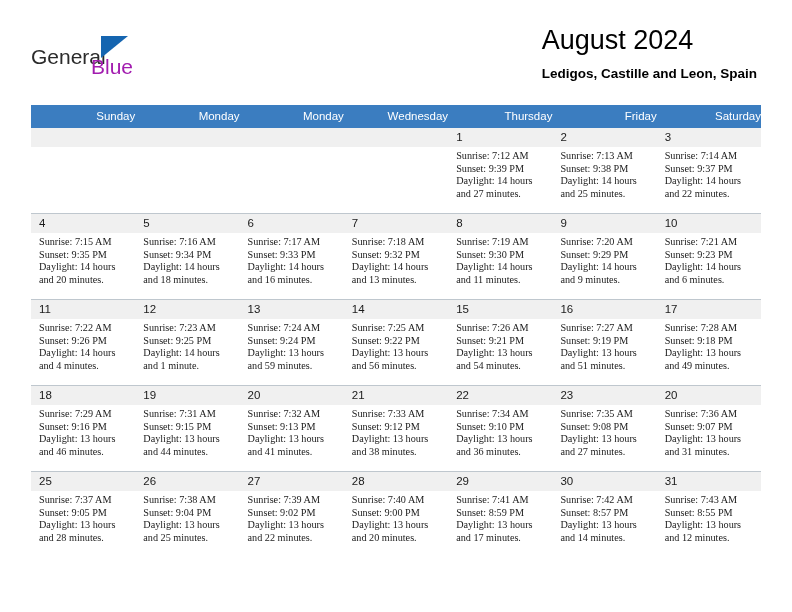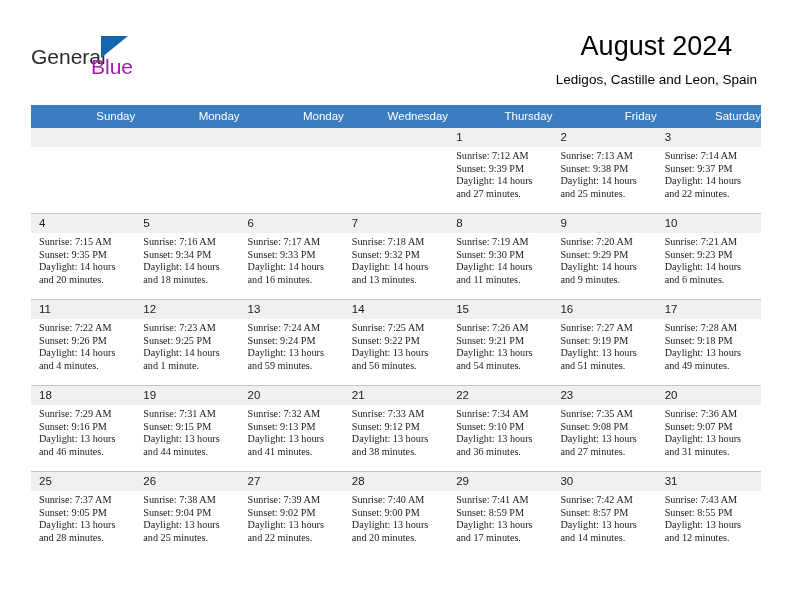--- a/index.html
+++ b/index.html
@@ -58,35 +58,36 @@
     position: absolute;
     left: 60px;
     top: 22px;
     font-size: 21px;
     color: #a21caf;
     line-height: 24px;
   }
   .title-block {
     position: absolute;
     right: 35px;
-    top: 30px;
-    text-align: center;
+    top: 24px;
+    text-align: left;
   }
   .cal-title {
     font-size: 27px;
     color: #000000;
     line-height: 32px;
     white-space: nowrap;
   }
   .cal-subtitle {
     margin-top: 10px;
     font-size: 13.5px;
     color: #000000;
     line-height: 16px;
     white-space: nowrap;
+    font-weight: bold;
   }
 
   
   .calendar {
     position: absolute;
     left: 31px;
     top: 105px;
     width: 730px;
     border-collapse: collapse;
     table-layout: fixed;

